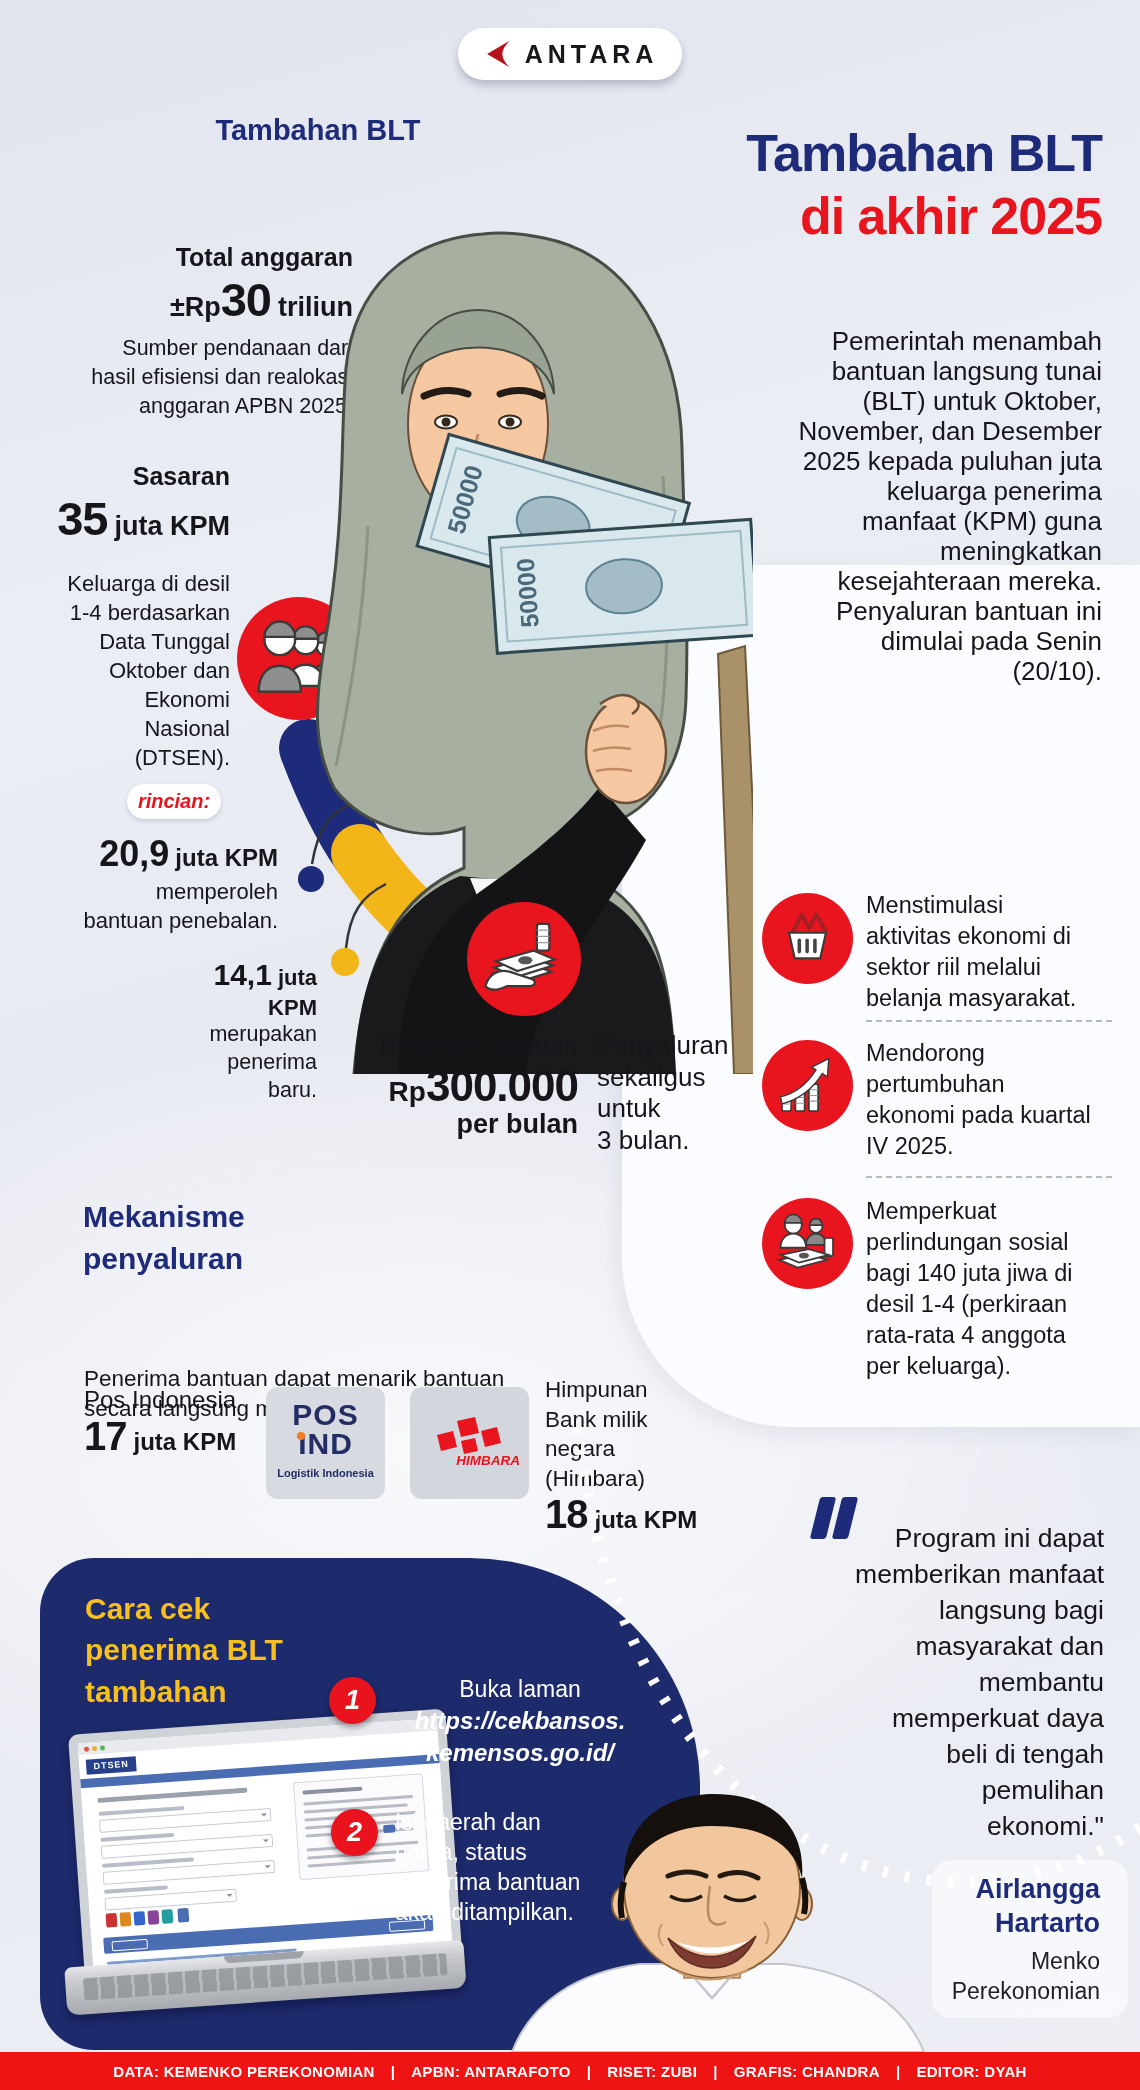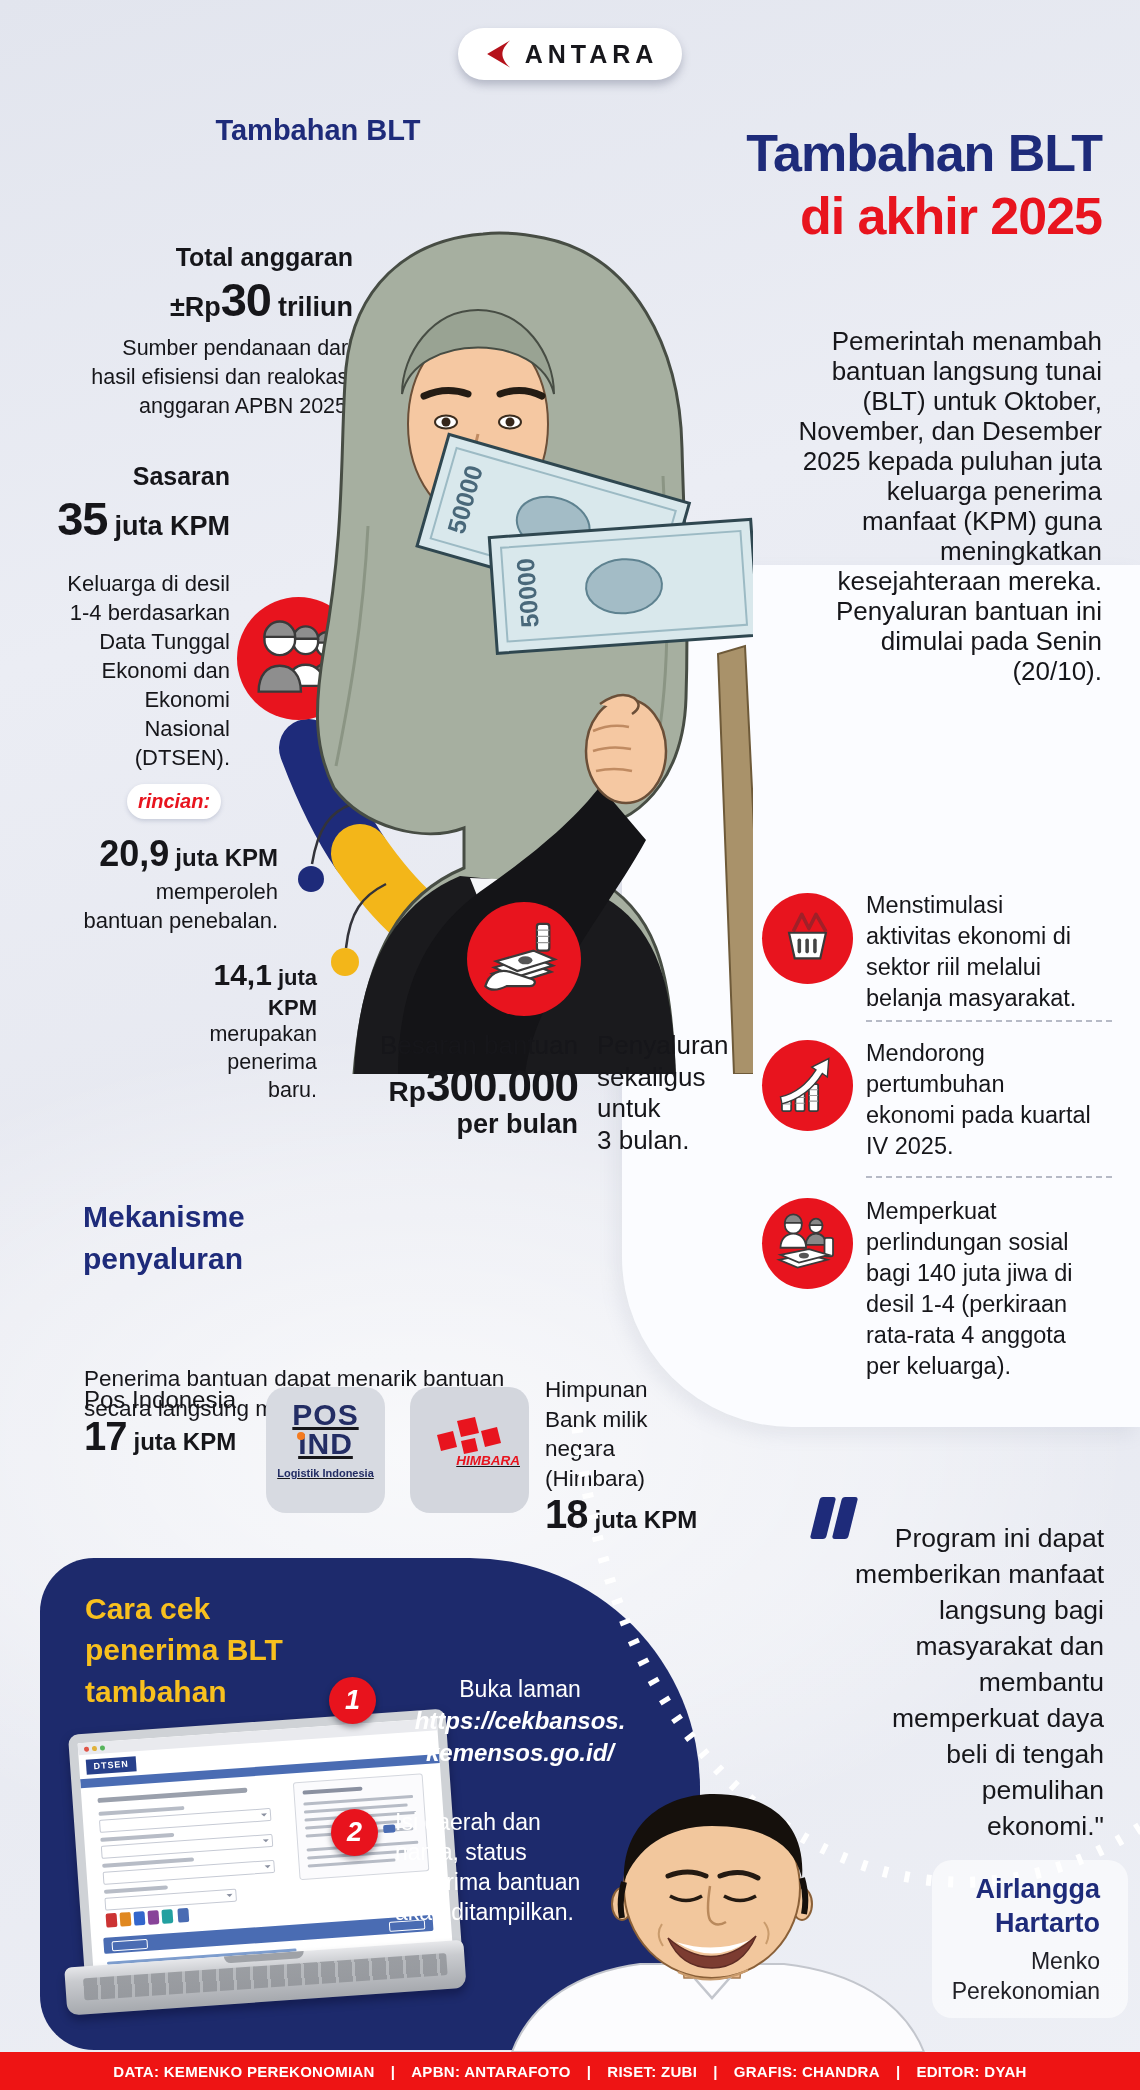--- a/index.html
+++ b/index.html
@@ -72,21 +72,21 @@
   .bh{font-size:31px;font-weight:bold;color:#1e2b7a;}
   .b-circle{left:762px;width:91px;height:91px;}
   .b-text{left:866px;width:225px;font-size:23.5px;line-height:31px;}
   .b-sep{left:866px;width:246px;border-top:2px dashed #b6bac6;}
 
   
   .mech-heading{left:83px;top:1196px;line-height:42px;font-size:30px;font-weight:bold;color:#1e2b7a;}
   .mech-intro{left:84px;top:1364px;width:475px;font-size:22.5px;line-height:1.33;}
   .pos-name{left:84px;top:1386px;font-size:24px;}
   .pos-value{left:84px;top:1414px;}
-  .logo-card{top:1387px;width:119px;height:126px;border-radius:20px;background:#d7dae1;text-decoration:underline;}
+  .logo-card{top:1387px;width:119px;height:112px;border-radius:12px;background:#d7dae1;}
   .pos-card{left:266px;}
   .him-card{left:410px;background:#d3d6dd;}
   .pos-l1{margin-top:14px;text-align:center;font-size:30px;font-weight:800;color:#232d64;letter-spacing:1px;line-height:28px;}
   .pos-l2{text-align:center;font-size:30px;font-weight:800;color:#232d64;letter-spacing:1px;line-height:30px;position:relative;}
   .pos-dot{position:absolute;left:31px;top:3px;width:8px;height:8px;border-radius:50%;background:#f47b20;}
   .pos-sub{margin-top:8px;text-align:center;font-size:11px;font-weight:bold;color:#232d64;}
   .him-mark{margin:26px auto 0;display:block;width:70px;height:46px;}
   .him-text{text-align:right;padding-right:9px;margin-top:-6px;font-size:13.5px;font-weight:bold;font-style:italic;color:#e8141e;}
   .him-name{left:545px;top:1375px;width:132px;font-size:22.5px;line-height:1.32;}
   .him-value{left:545px;top:1492px;}
@@ -195,21 +195,21 @@
 
   <div class="abs target-block r">
     <div class="stat-label">Sasaran</div>
     <div class="stat-value">
       <span class="v-big">35</span><span class="v-unit">juta KPM</span>
     </div>
     <div class="target-desc">
       <div>Keluarga di desil</div>
       <div>1-4 berdasarkan</div>
       <div>Data Tunggal</div>
-      <div>Ekonomi dan</div>
+      <div>Oktober dan</div>
       <div>Ekonomi</div>
       <div>Nasional</div>
       <div>(DTSEN).</div>
     </div>
   </div>
 
   <div class="abs red-circle people-circle">
     <svg viewBox="0 0 100 100">
       <g stroke="#3a3a3a" stroke-width="2.5">
         <circle cx="79" cy="36" r="11" fill="#fff"></circle>

